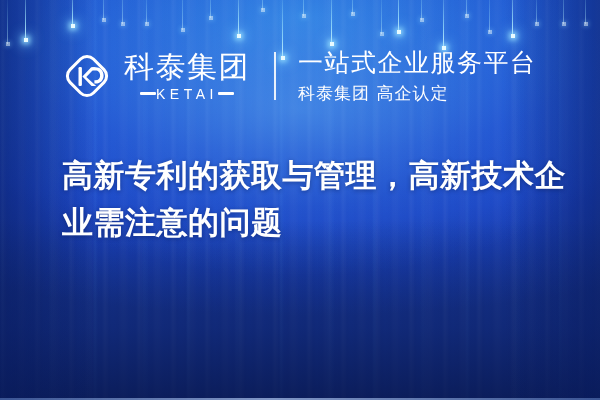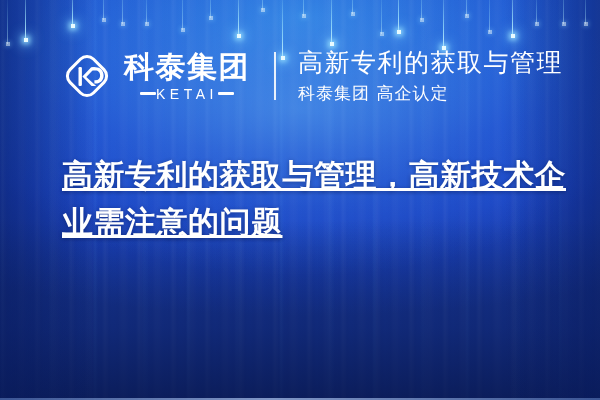--- a/index.html
+++ b/index.html
@@ -89,21 +89,21 @@
   }
   .logo-block{display:flex; align-items:center; gap:12px;}
   .logo-mark{
     width:50px; height:50px; flex:0 0 50px;
     position:relative;
   }
   .logo-mark svg{display:block;width:50px;height:50px;}
   .logo-words{display:flex; flex-direction:column; line-height:1;}
   .logo-cn{
     font-family:"DejaVu Sans","Liberation Sans",sans-serif;
-    font-size:30px; font-weight:700; color:#ffffff;
+    font-size:30px; font-weight:400; color:#ffffff;
     letter-spacing:1.5px; white-space:nowrap;
   }
   .logo-en{
     margin-top:5px;
     font-size:14px; font-weight:400; color:#ffffff;
     letter-spacing:4.5px; white-space:nowrap;
     display:flex; align-items:center; justify-content:center;
   }
   .logo-en .dash{
     display:inline-block; width:16px; height:2.5px; background:#fff; border-radius:1px;
@@ -129,21 +129,20 @@
     white-space:nowrap;
   }
 
   
   .title{
     position:absolute; left:62px; right:30px; top:152px;
     font-family:"DejaVu Sans","Liberation Sans",sans-serif;
     font-size:31px; font-weight:700; color:#ffffff;
     line-height:1.52; letter-spacing:.5px;
     text-shadow:0 1px 4px rgba(6,22,70,.45);
-    text-decoration:underline;
   }
 
   .bottom-edge{
     position:absolute; left:0; right:0; bottom:0; height:2px;
     background:linear-gradient(90deg, rgba(150,190,255,.35), rgba(190,215,255,.65) 45%, rgba(150,190,255,.35));
   }
 </style>
 </head>
 <body>
 
@@ -275,21 +274,21 @@
           <span class="dash"></span>
           <span>KETAI</span>
           <span class="dash"></span>
         </div>
       </div>
     </div>
 
     <div class="divider"></div>
 
     <div class="tagline">
-      <div class="tagline-main">高新专利的获取与管理</div>
+      <div class="tagline-main">一站式企业服务平台</div>
       <div class="tagline-sub">科泰集团 高企认定</div>
     </div>
 
   </div>
 
   <div class="title">高新专利的获取与管理，高新技术企业需注意的问题</div>
 
   <div class="bottom-edge"></div>
 </div>
 

